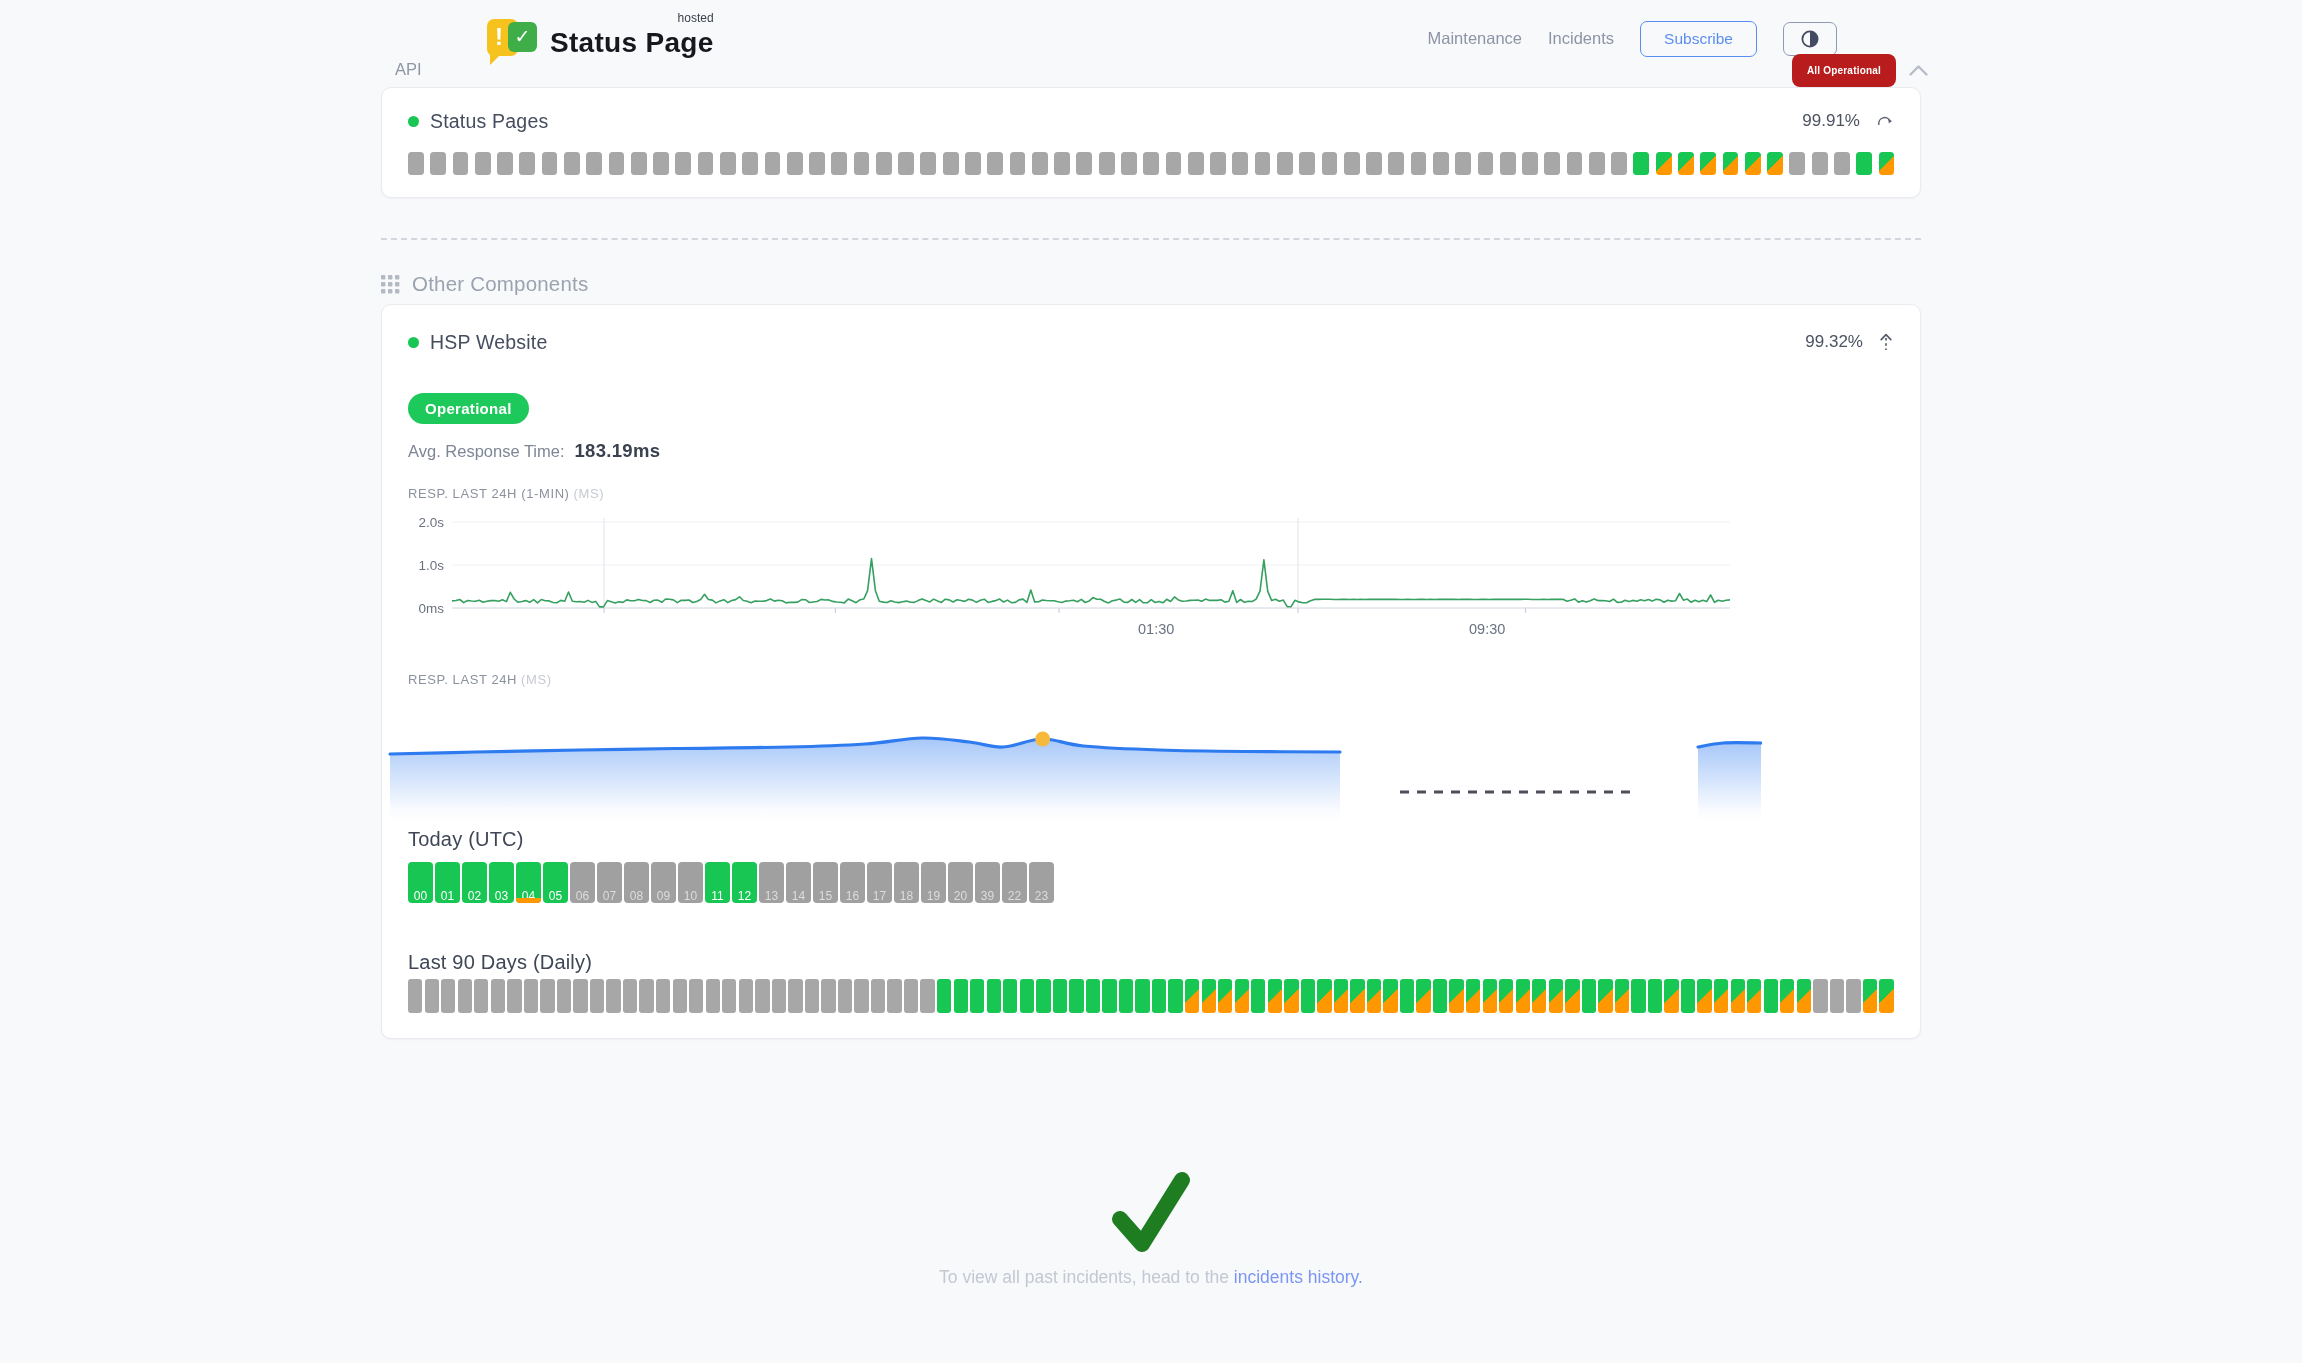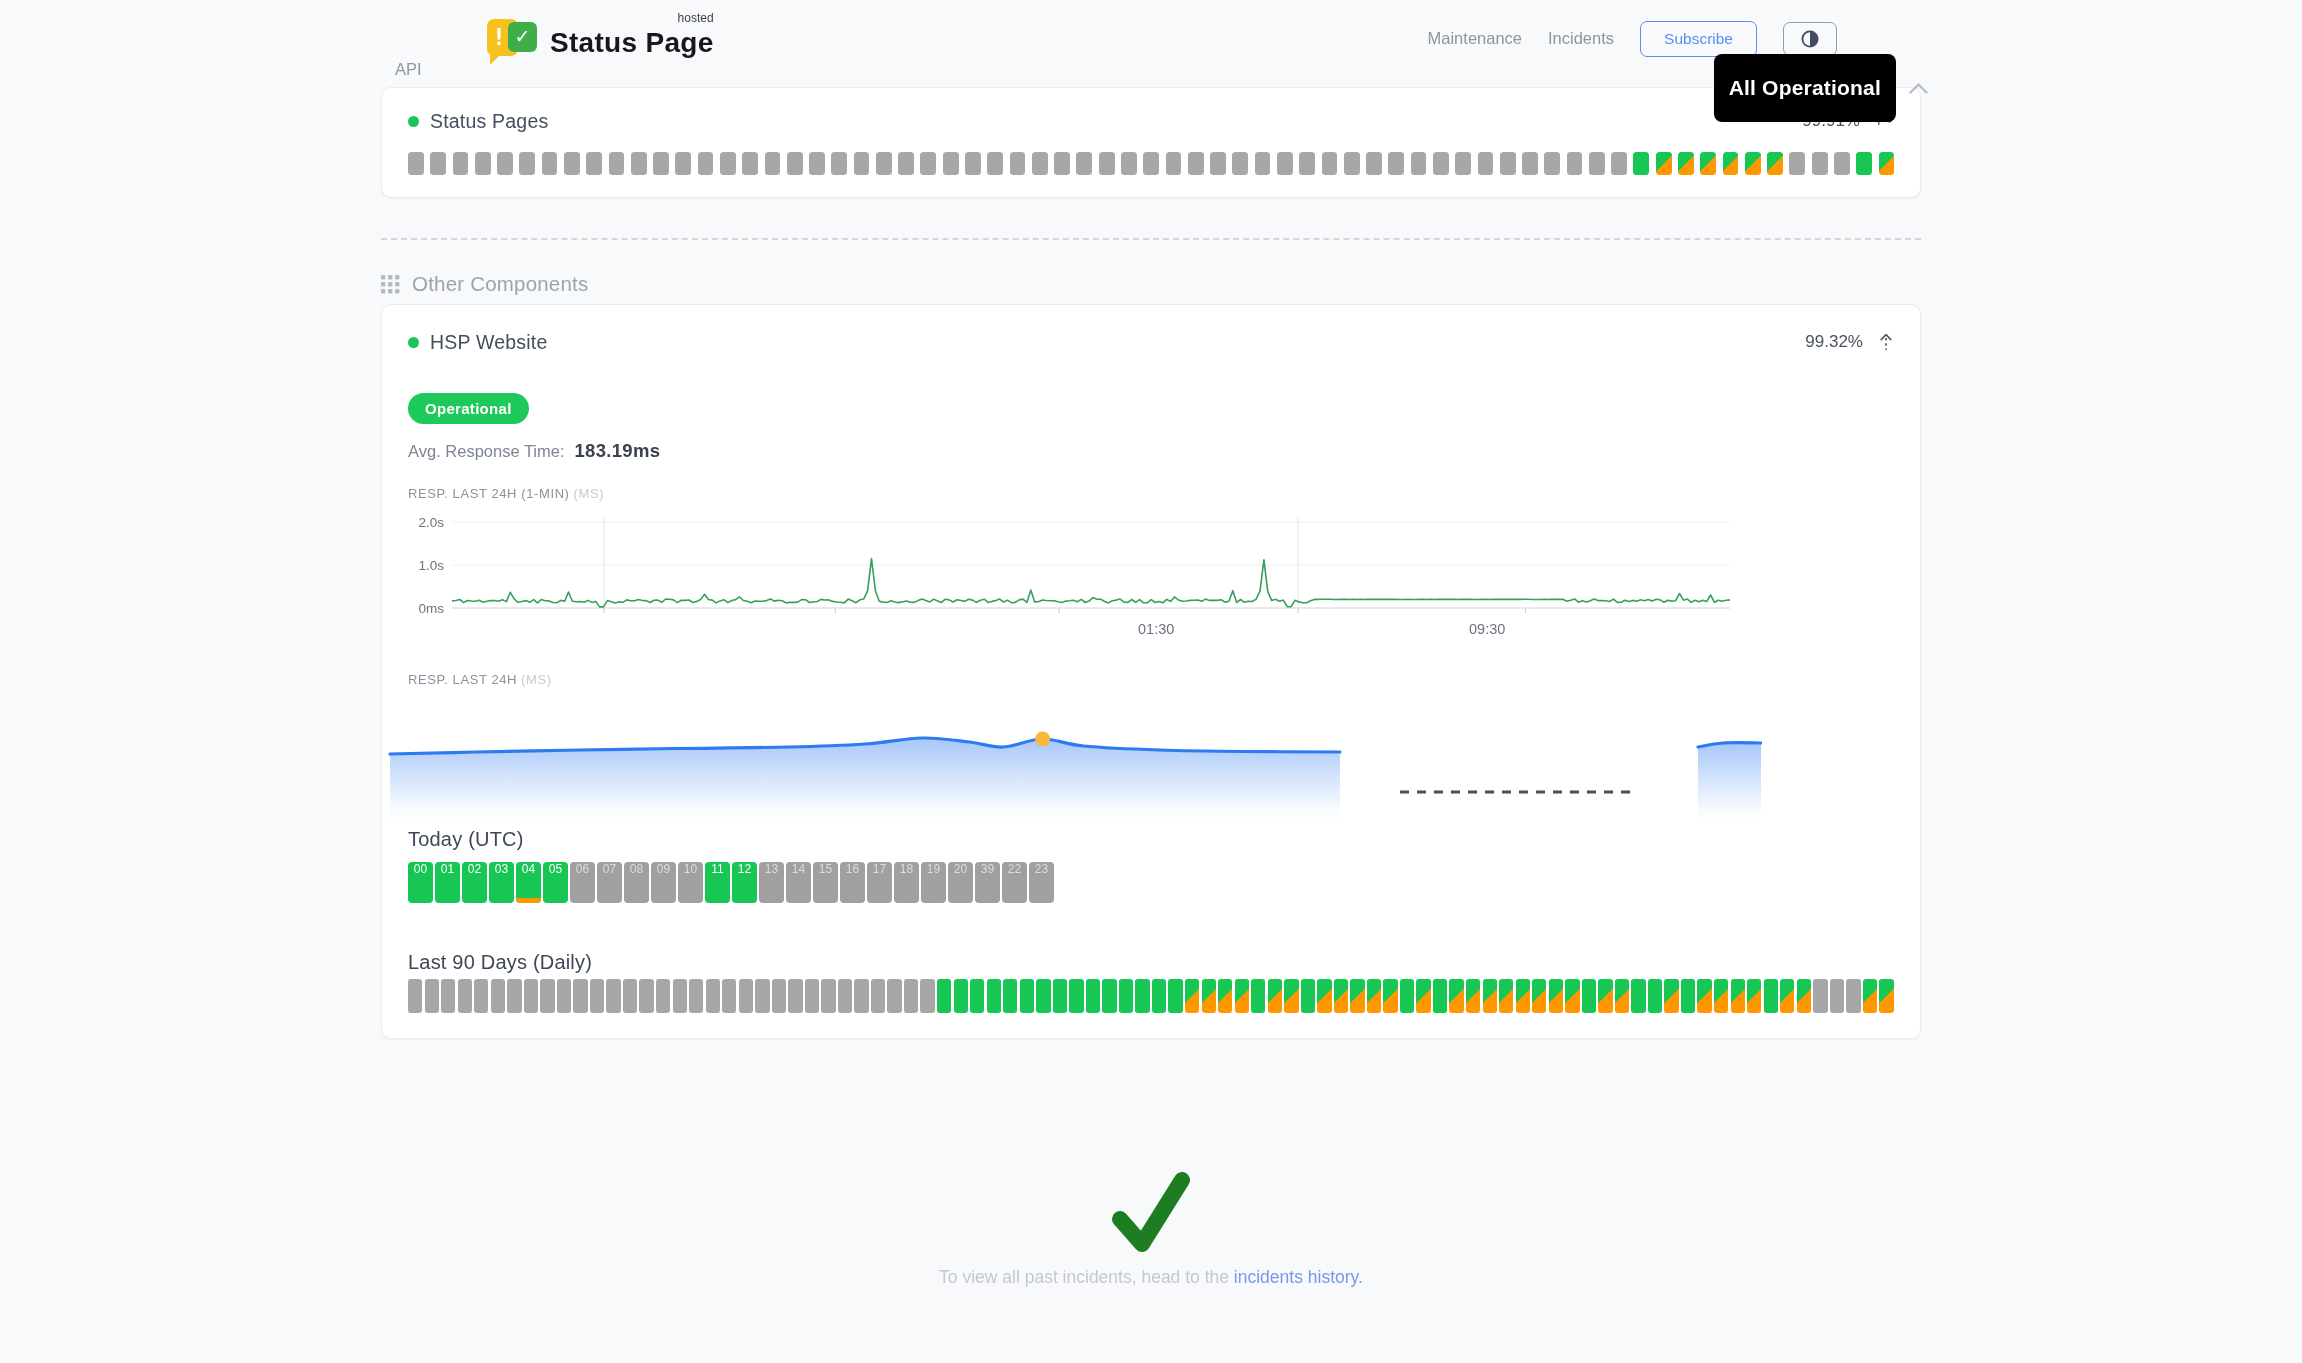--- a/index.html
+++ b/index.html
@@ -20,21 +20,21 @@
   .brand-sup { position:absolute; top:-8px; right:0; font-size:12px; color:#3a3f4a; font-weight:500; }
   .nav { display:flex; align-items:center; gap:26px; }
   .nav-link { font-size:16.5px; color:#8d94a6; text-decoration:none; cursor:pointer; }
   .btn-subscribe { background:transparent; border:1.6px solid #5b8def; color:#5b8def; font-size:15.5px; font-family:inherit; border-radius:7px; padding:8px 23px; cursor:pointer; }
   .btn-theme { background:transparent; border:1.6px solid #8e9ab5; border-radius:7px; padding:5px 15px; cursor:pointer; display:flex; align-items:center; }
 
   
   .content { position:relative; width:1540px; margin:0 auto; }
   .api-label { position:absolute; top:-27px; left:14px; font-size:16.5px; color:#8f96a3; }
   .status-row { position:absolute; top:-33px; right:-8px; display:flex; align-items:center; gap:12px; }
-  .badge-operational-all { background:#000000; color:#fff; font-size:21px; font-weight:600; border-radius:8px; padding:22px 15px; letter-spacing:.2px; cursor:pointer; }
+  .badge-operational-all { background:#b91c1c; color:#fff; font-size:10px; font-weight:600; border-radius:8px; padding:11px 15px; letter-spacing:.2px; cursor:pointer; }
 
   .card { background:#ffffff; border:1px solid #e9ebef; border-radius:10px; box-shadow:0 1px 2px rgba(16,24,40,.04); }
   .card-1 { margin-top:10px; padding:20px 26px 22px; }
   .comp-row { display:flex; align-items:center; justify-content:space-between; height:26px; }
   .comp-left { display:flex; align-items:center; gap:11px; }
   .dot { width:11px; height:11px; border-radius:50%; background:var(--green,#17c653); }
   .comp-name { font-size:19.5px; font-weight:500; color:#454d5e; letter-spacing:.2px; }
   .comp-right { display:flex; align-items:center; gap:15px; }
   .comp-pct { font-size:17px; color:#4b5261; }
   .icon-btn { background:none; border:none; cursor:pointer; display:flex; padding:0; }
@@ -56,21 +56,21 @@
   .avg-value { font-size:18.5px; font-weight:700; color:#3b424f; letter-spacing:.3px; }
   .chart-label { margin-top:22px; height:16px; font-size:13px; font-weight:500; color:#8b919d; letter-spacing:.6px; }
   .chart-label .unit { color:#c6cad2; margin-left:4px; }
   .chart-label.second { margin-top:24px; }
   #chart1 { display:block; margin-top:6px; }
   #chart2 { display:block; margin-top:4px; margin-left:-26px; margin-right:-26px; }
 
   .sub-heading { margin-top:6px; height:28px; font-size:20px; font-weight:500; color:#3f4756; letter-spacing:.2px; }
   .sub-heading.second { margin-top:48px; }
   .hours-strip { display:flex; gap:2px; margin-top:6px; }
-  .hour-box { position:relative; width:25px; height:41px; border-radius:4px; display:flex; align-items:flex-start; justify-content:center; font-size:12px; font-weight:500; cursor:pointer; }
+  .hour-box { position:relative; width:25px; height:41px; border-radius:4px; display:flex; align-items:flex-end; justify-content:center; font-size:12px; font-weight:500; cursor:pointer; }
   .hour-box.up { background:var(--green,#17c653); color:#ffffff; }
   .hour-box.none { background:#a0a0a0; color:#dcdcdc; }
   .hour-degraded { position:absolute; left:0; bottom:0; width:100%; height:5px; background:var(--orange,#ff9800); border-radius:0 0 4px 4px; }
   .days-strip { display:flex; gap:2.2px; margin-top:0; }
   .days-strip .bar { flex:1 1 0; height:34px; border-radius:3px; cursor:pointer; }
 
   
   .footer { margin-top:132px; text-align:center; }
   .footer-title { margin-top:46px; font-size:24.5px; font-weight:500; color:#454c60; }
   .footer-sub { margin-top:8px; font-size:17.5px; color:#c3c8d2; }

